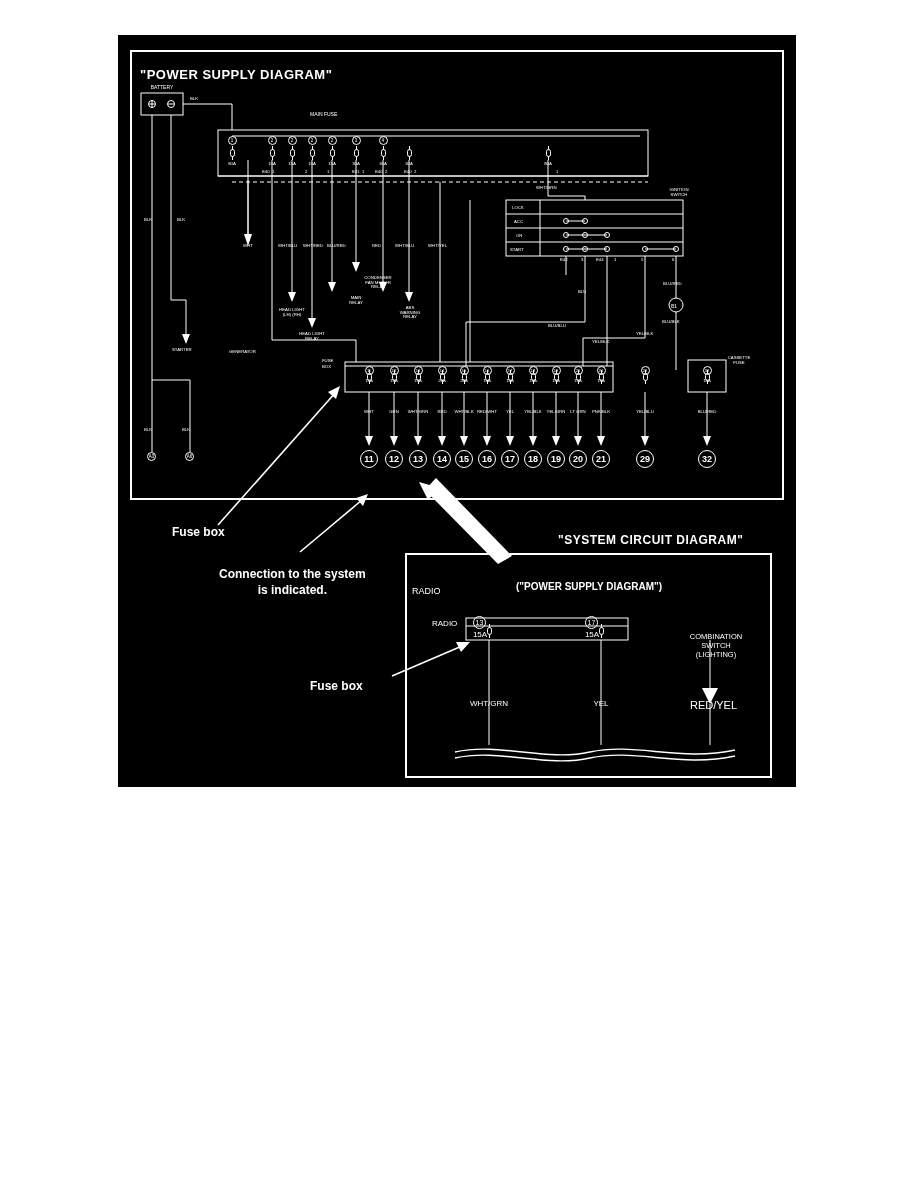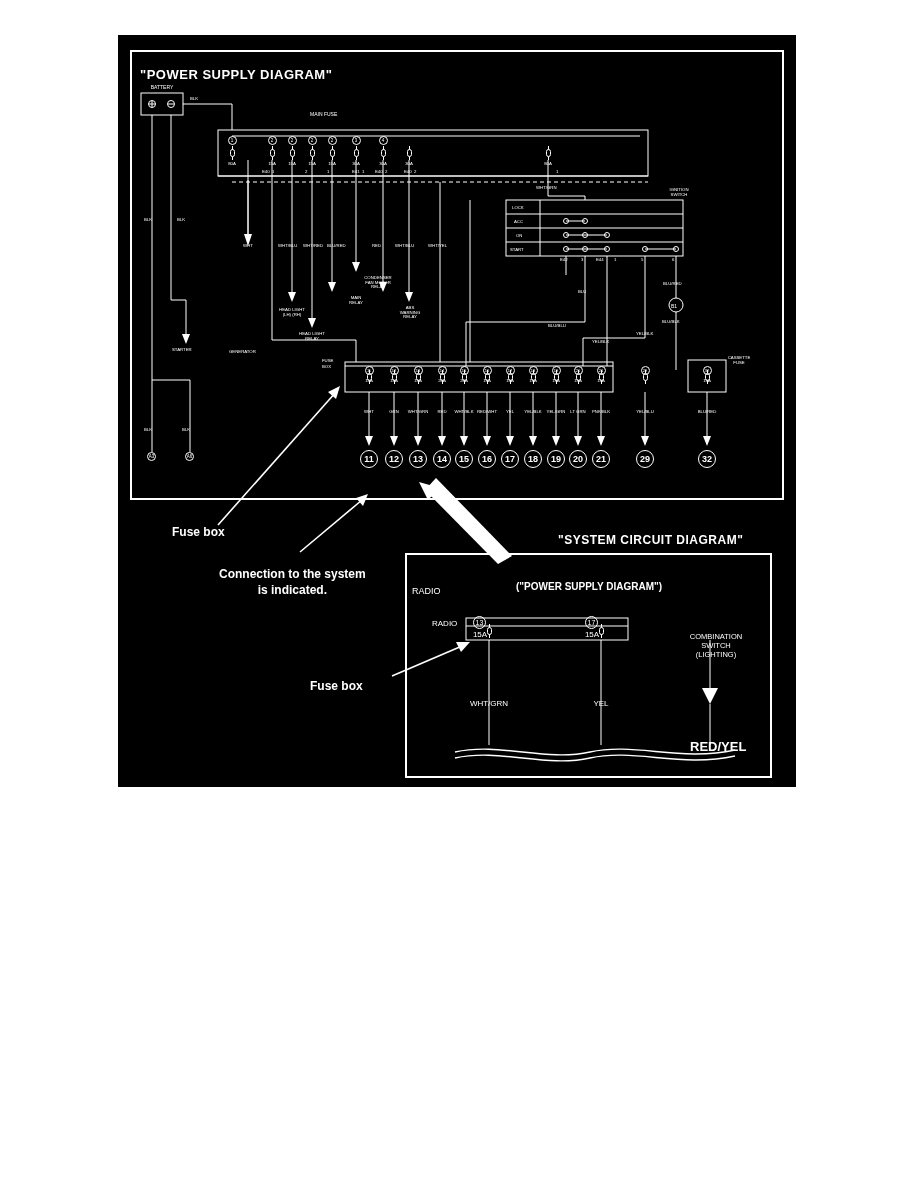--- a/index.html
+++ b/index.html
@@ -408,15 +408,15 @@
       <div class="t sm ctr" style="left: 461px; top: 700px; width: 56px; font-size: 8px;">WHT/GRN</div>
       <div class="fuse" style="left: 597.5px; top: 624px; height: 18px; width: 8px;"></div>
       <div class="circ" style="left: 585px; top: 616px; width: 13px; height: 13px; font-size: 7px; line-height: 11px;">17</div>
       <div class="t sm ctr" style="left: 579px; top: 631px; width: 26px; font-size: 8px;">15A</div>
       <div class="t sm ctr" style="left: 573px; top: 700px; width: 56px; font-size: 8px;">YEL</div>
     </div>
 
   <div class="t sm ctr" style="left:680px;top:632px;width:72px;line-height:9px;font-size:7.5px;">COMBINATION
 SWITCH
 (LIGHTING)</div>
-  <div class="t sm" style="left:690px;top:740px;font-size:13px;font-weight:bold;">RED/YEL</div>
+  <div class="t sm" style="left:690px;top:700px;font-size:11px;">RED/YEL</div>
 
 </div>
 
 </body></html>

